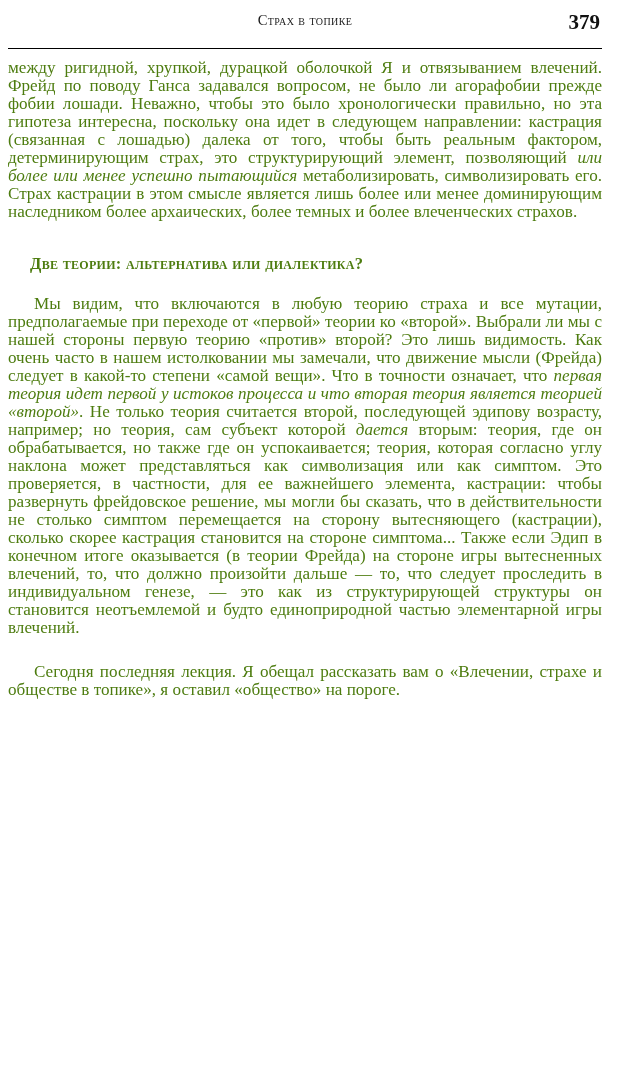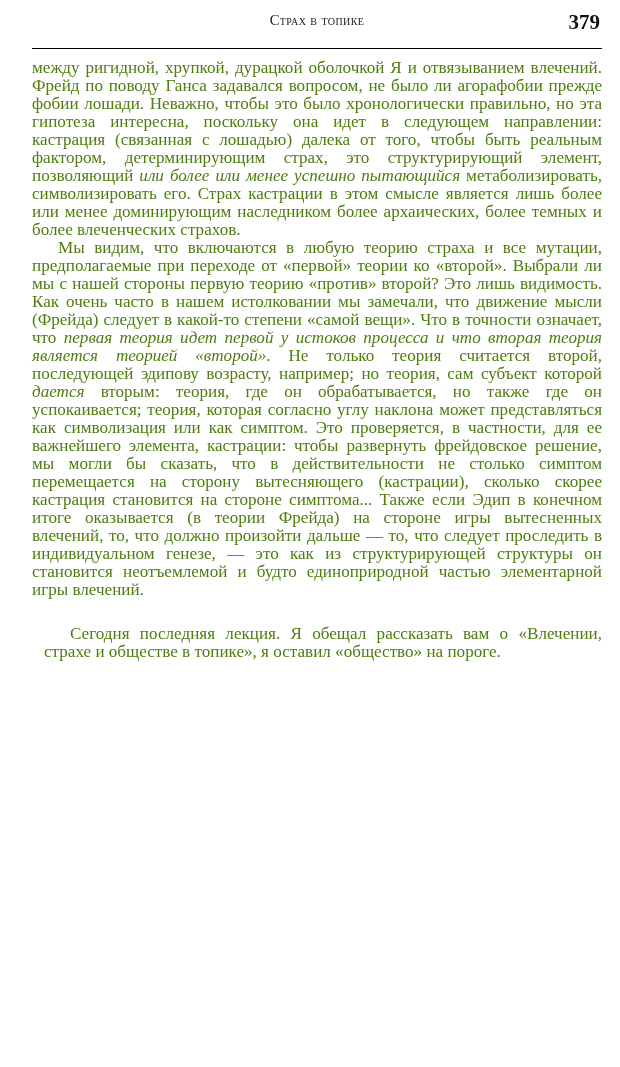--- a/index.html
+++ b/index.html
@@ -12,21 +12,21 @@
     height: 1067px;
     font-family: "Liberation Serif", serif;
     color: #000000;
     position: relative;
     overflow: hidden;
   }
   .page {
     width: 620px;
     height: 831px;
     box-sizing: border-box;
-    padding: 10px 18px 0 32px;
+    padding: 10px 18px 0 8px;
     position: relative;
   }
   .header {
     position: relative;
     height: 34px;
   }
   .header-title {
     position: absolute;
     left: 0;
     right: 0;
@@ -70,39 +70,39 @@
     letter-spacing: 0.3px;
     margin: 34px 0 22px 0;
     text-indent: 22px;
     text-align: left;
   }
   em.it {
     font-style: italic;
   }
   .last-block {
     margin-top: 26px;
-    margin-left: 12px;
   }
 </style>
 </head>
 <body>
 
 <div class="page">
 
   <div class="header">
     <div class="header-title">Страх в топике</div>
     <div class="header-pageno">379</div>
   </div>
 
   <hr class="rule">
 
   <div class="body-text">
 
     <p class="para"><span>между ригидной, хрупкой, дурацкой оболочкой Я и отвязыванием влечений. Фрейд по поводу Ганса задавался вопросом, не было ли агорафобии прежде фобии лошади. Неважно, чтобы это было хронологически правильно, но эта гипотеза интересна, поскольку она идет в следующем направлении: кастрация (связанная с лошадью) далека от того, чтобы быть реальным фактором, детерминирующим страх, это структурирующий элемент, позволяющий </span><em class="it">или более или менее успешно пытающийся</em><span> метаболизировать, символизировать его. Страх кастрации в этом смысле является лишь более или менее доминирующим наследником более архаических, более темных и более влеченческих страхов.</span></p>
 
+    <h2 class="section-head">Две теории: альтернатива или диалектика?</h2>
 
     <p class="para indent"><span>Мы видим, что включаются в любую теорию страха и все мутации, предполагаемые при переходе от «первой» теории ко «второй». Выбрали ли мы с нашей стороны первую теорию «против» второй? Это лишь видимость. Как очень часто в нашем истолковании мы замечали, что движение мысли (Фрейда) следует в какой-то степени «самой вещи». Что в точности означает, что </span><em class="it">первая теория идет первой у истоков процесса и что вторая теория является теорией «второй»</em><span>. Не только теория считается второй, последующей эдипову возрасту, например; но теория, сам субъект которой </span><em class="it">дается</em><span> вторым: теория, где он обрабатывается, но также где он успокаивается; теория, которая согласно углу наклона может представляться как символизация или как симптом. Это проверяется, в частности, для ее важнейшего элемента, кастрации: чтобы развернуть фрейдовское решение, мы могли бы сказать, что в действительности не столько симптом перемещается на сторону вытесняющего (кастрации), сколько скорее кастрация становится на стороне симптома... Также если Эдип в конечном итоге оказывается (в теории Фрейда) на стороне игры вытесненных влечений, то, что должно произойти дальше — то, что следует проследить в индивидуальном генезе, — это как из структурирующей структуры он становится неотъемлемой и будто единоприродной частью элементарной игры влечений.</span></p>
 
     <div class="last-block">
       <p class="para indent"><span>Сегодня последняя лекция. Я обещал рассказать вам о «Влечении, страхе и обществе в топике», я оставил «общество» на пороге.</span></p>
     </div>
 
   </div>
 
 </div>

